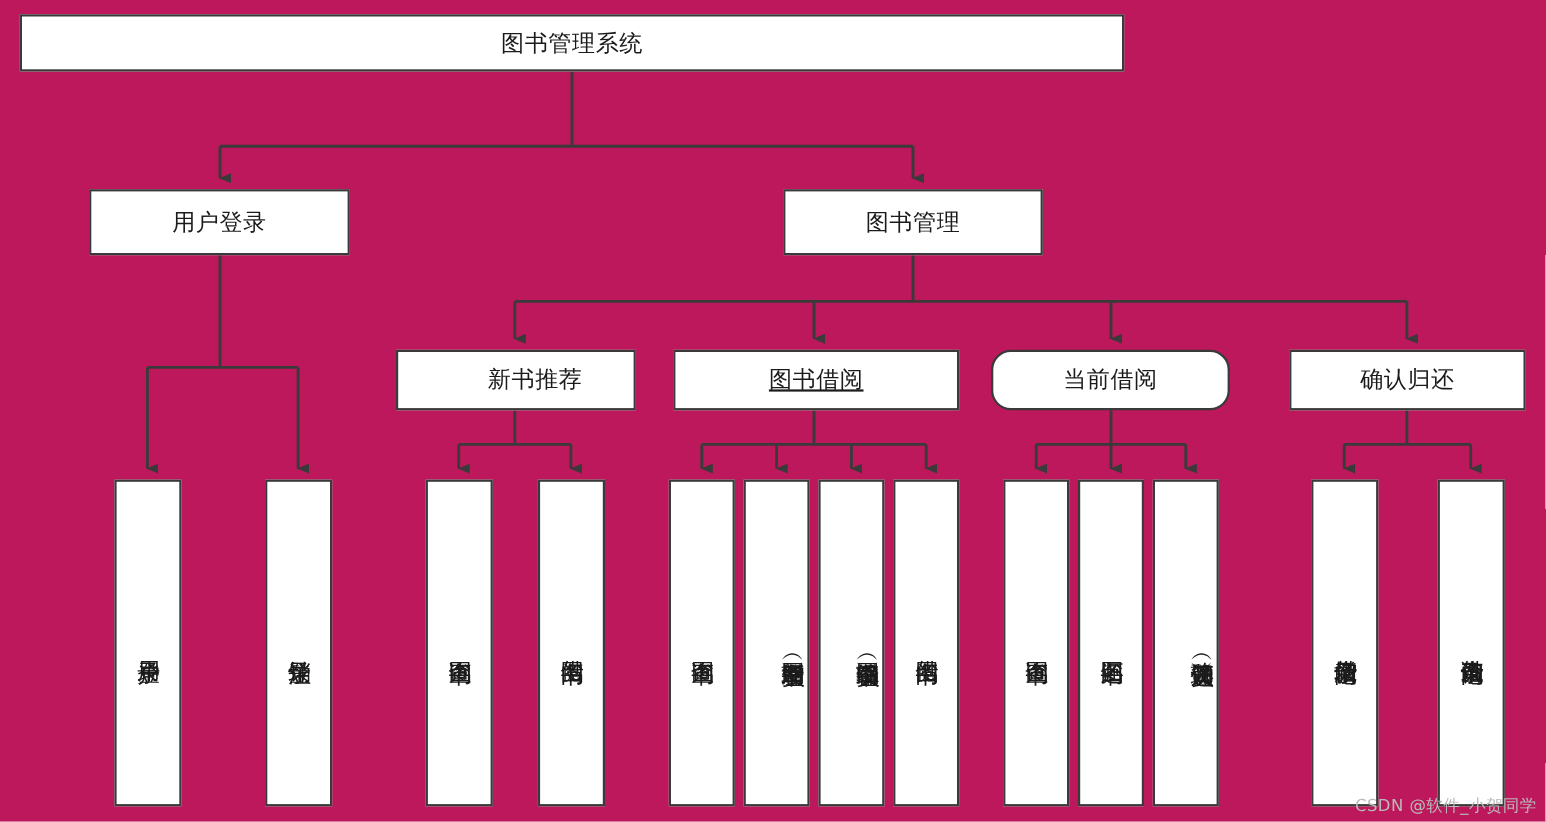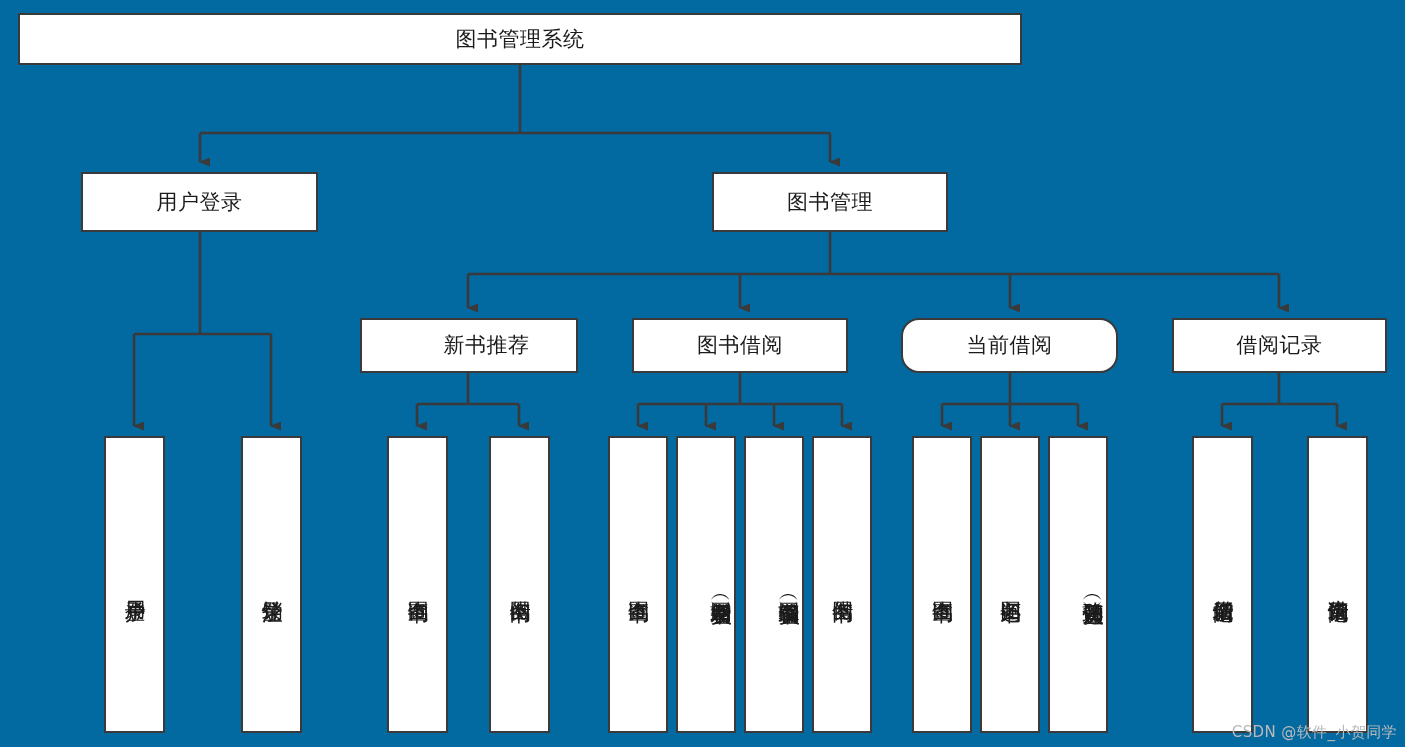--- a/index.html
+++ b/index.html
@@ -8,21 +8,21 @@
     padding: 0;
     background: #ffffff;
   }
   body {
     font-family: "DejaVu Sans", "Liberation Sans", sans-serif;
   }
   #diagram-root {
     position: relative;
     width: 1405px;
     height: 747px;
-    background: #0369a1;
+    background: #be185d;
     overflow: hidden;
     text-align: center;
   }
   #edge-layer {
     position: absolute;
     left: 0;
     top: 0;
     width: 1405px;
     height: 747px;
     pointer-events: none;
@@ -143,30 +143,30 @@
   </div>
 
   <div class="node node-h" style="left:712px; top:172px; width:236px; height:60px;">
     <span>图书管理</span>
   </div>
 
   <div class="node node-h" style="left:360px; top:318px; width:218px; height:55px;padding-left:35px;">
     <span>新书推荐</span>
   </div>
 
-  <div class="node node-h" style="left:632px; top:318px; width:216px; height:55px;">
+  <div class="node node-h" style="left:612px; top:318px; width:260px; height:55px;text-decoration:underline;">
     <span>图书借阅</span>
   </div>
 
   <div class="node node-h" style="left:901px; top:318px; width:217px; height:55px;border-radius:18px;">
     <span>当前借阅</span>
   </div>
 
   <div class="node node-h" style="left:1172px; top:318px; width:215px; height:55px;">
-    <span>借阅记录</span>
+    <span>确认归还</span>
   </div>
 
   <div class="node node-v align-mid" style="left:104px; top:436px; width:61px; height:297px;">
     <span>用户登录</span>
   </div>
 
   <div class="node node-v align-mid" style="left:241px; top:436px; width:61px; height:297px;">
     <span>注销登录</span>
   </div>
 

